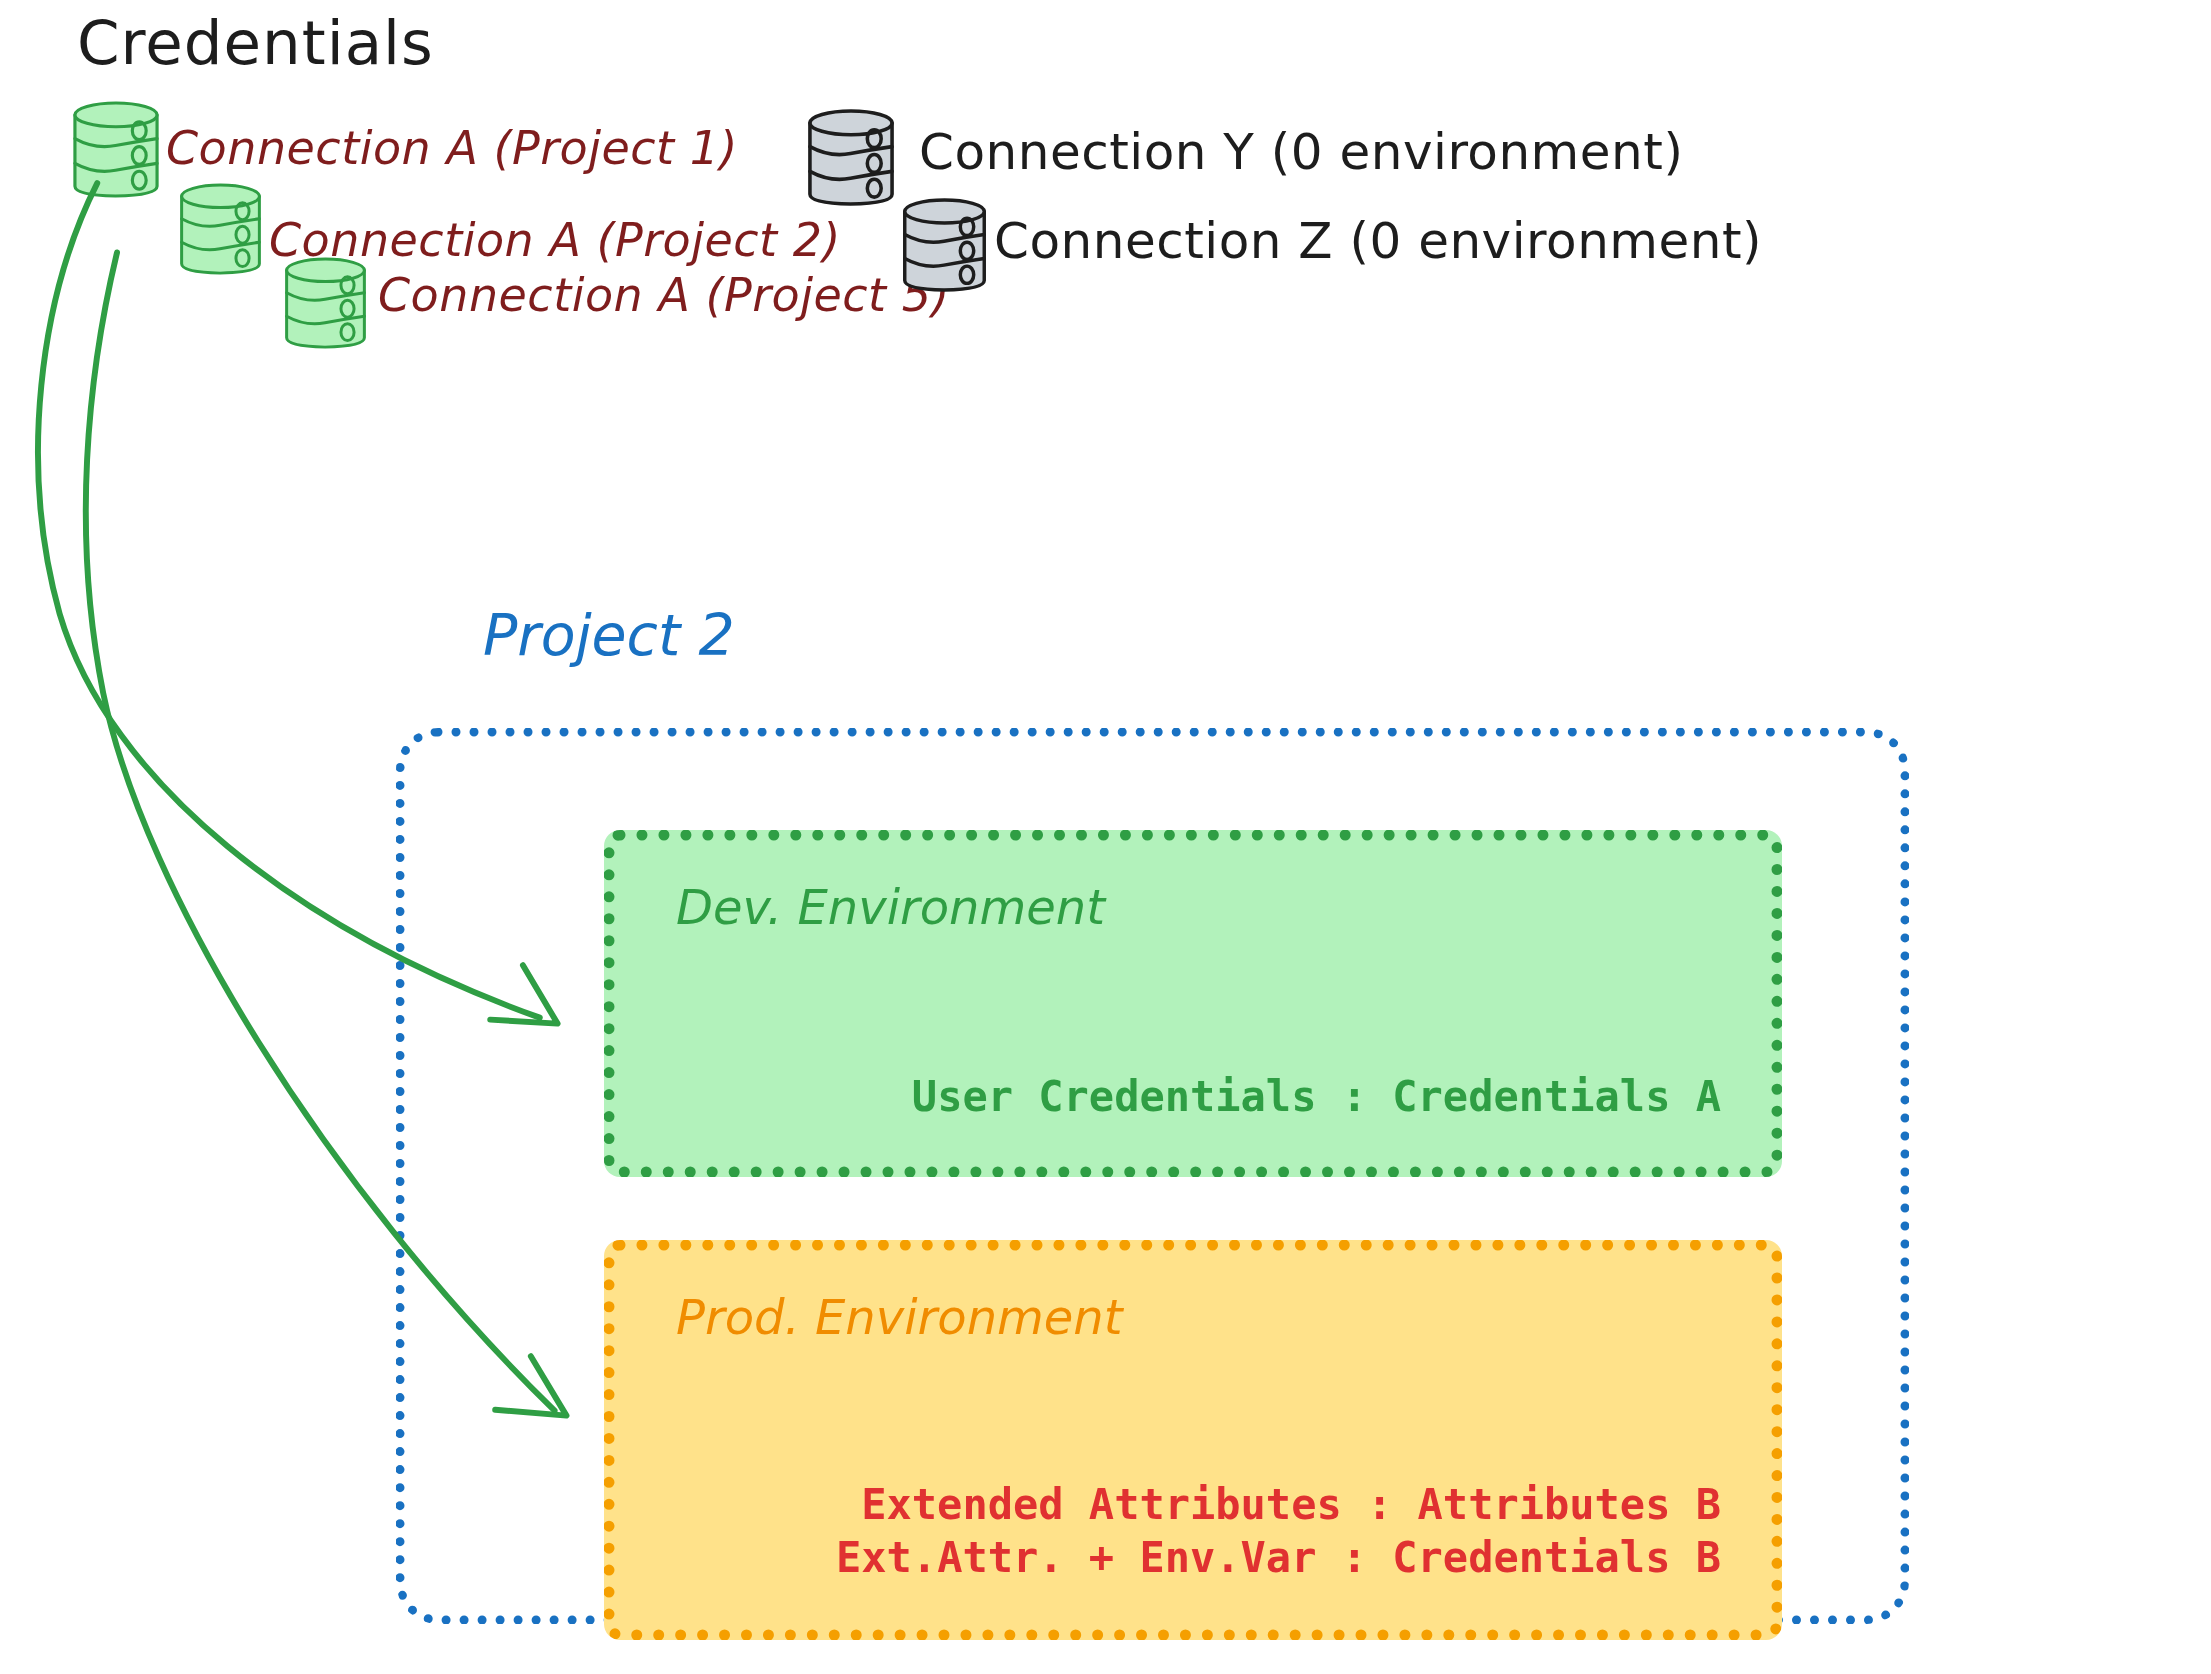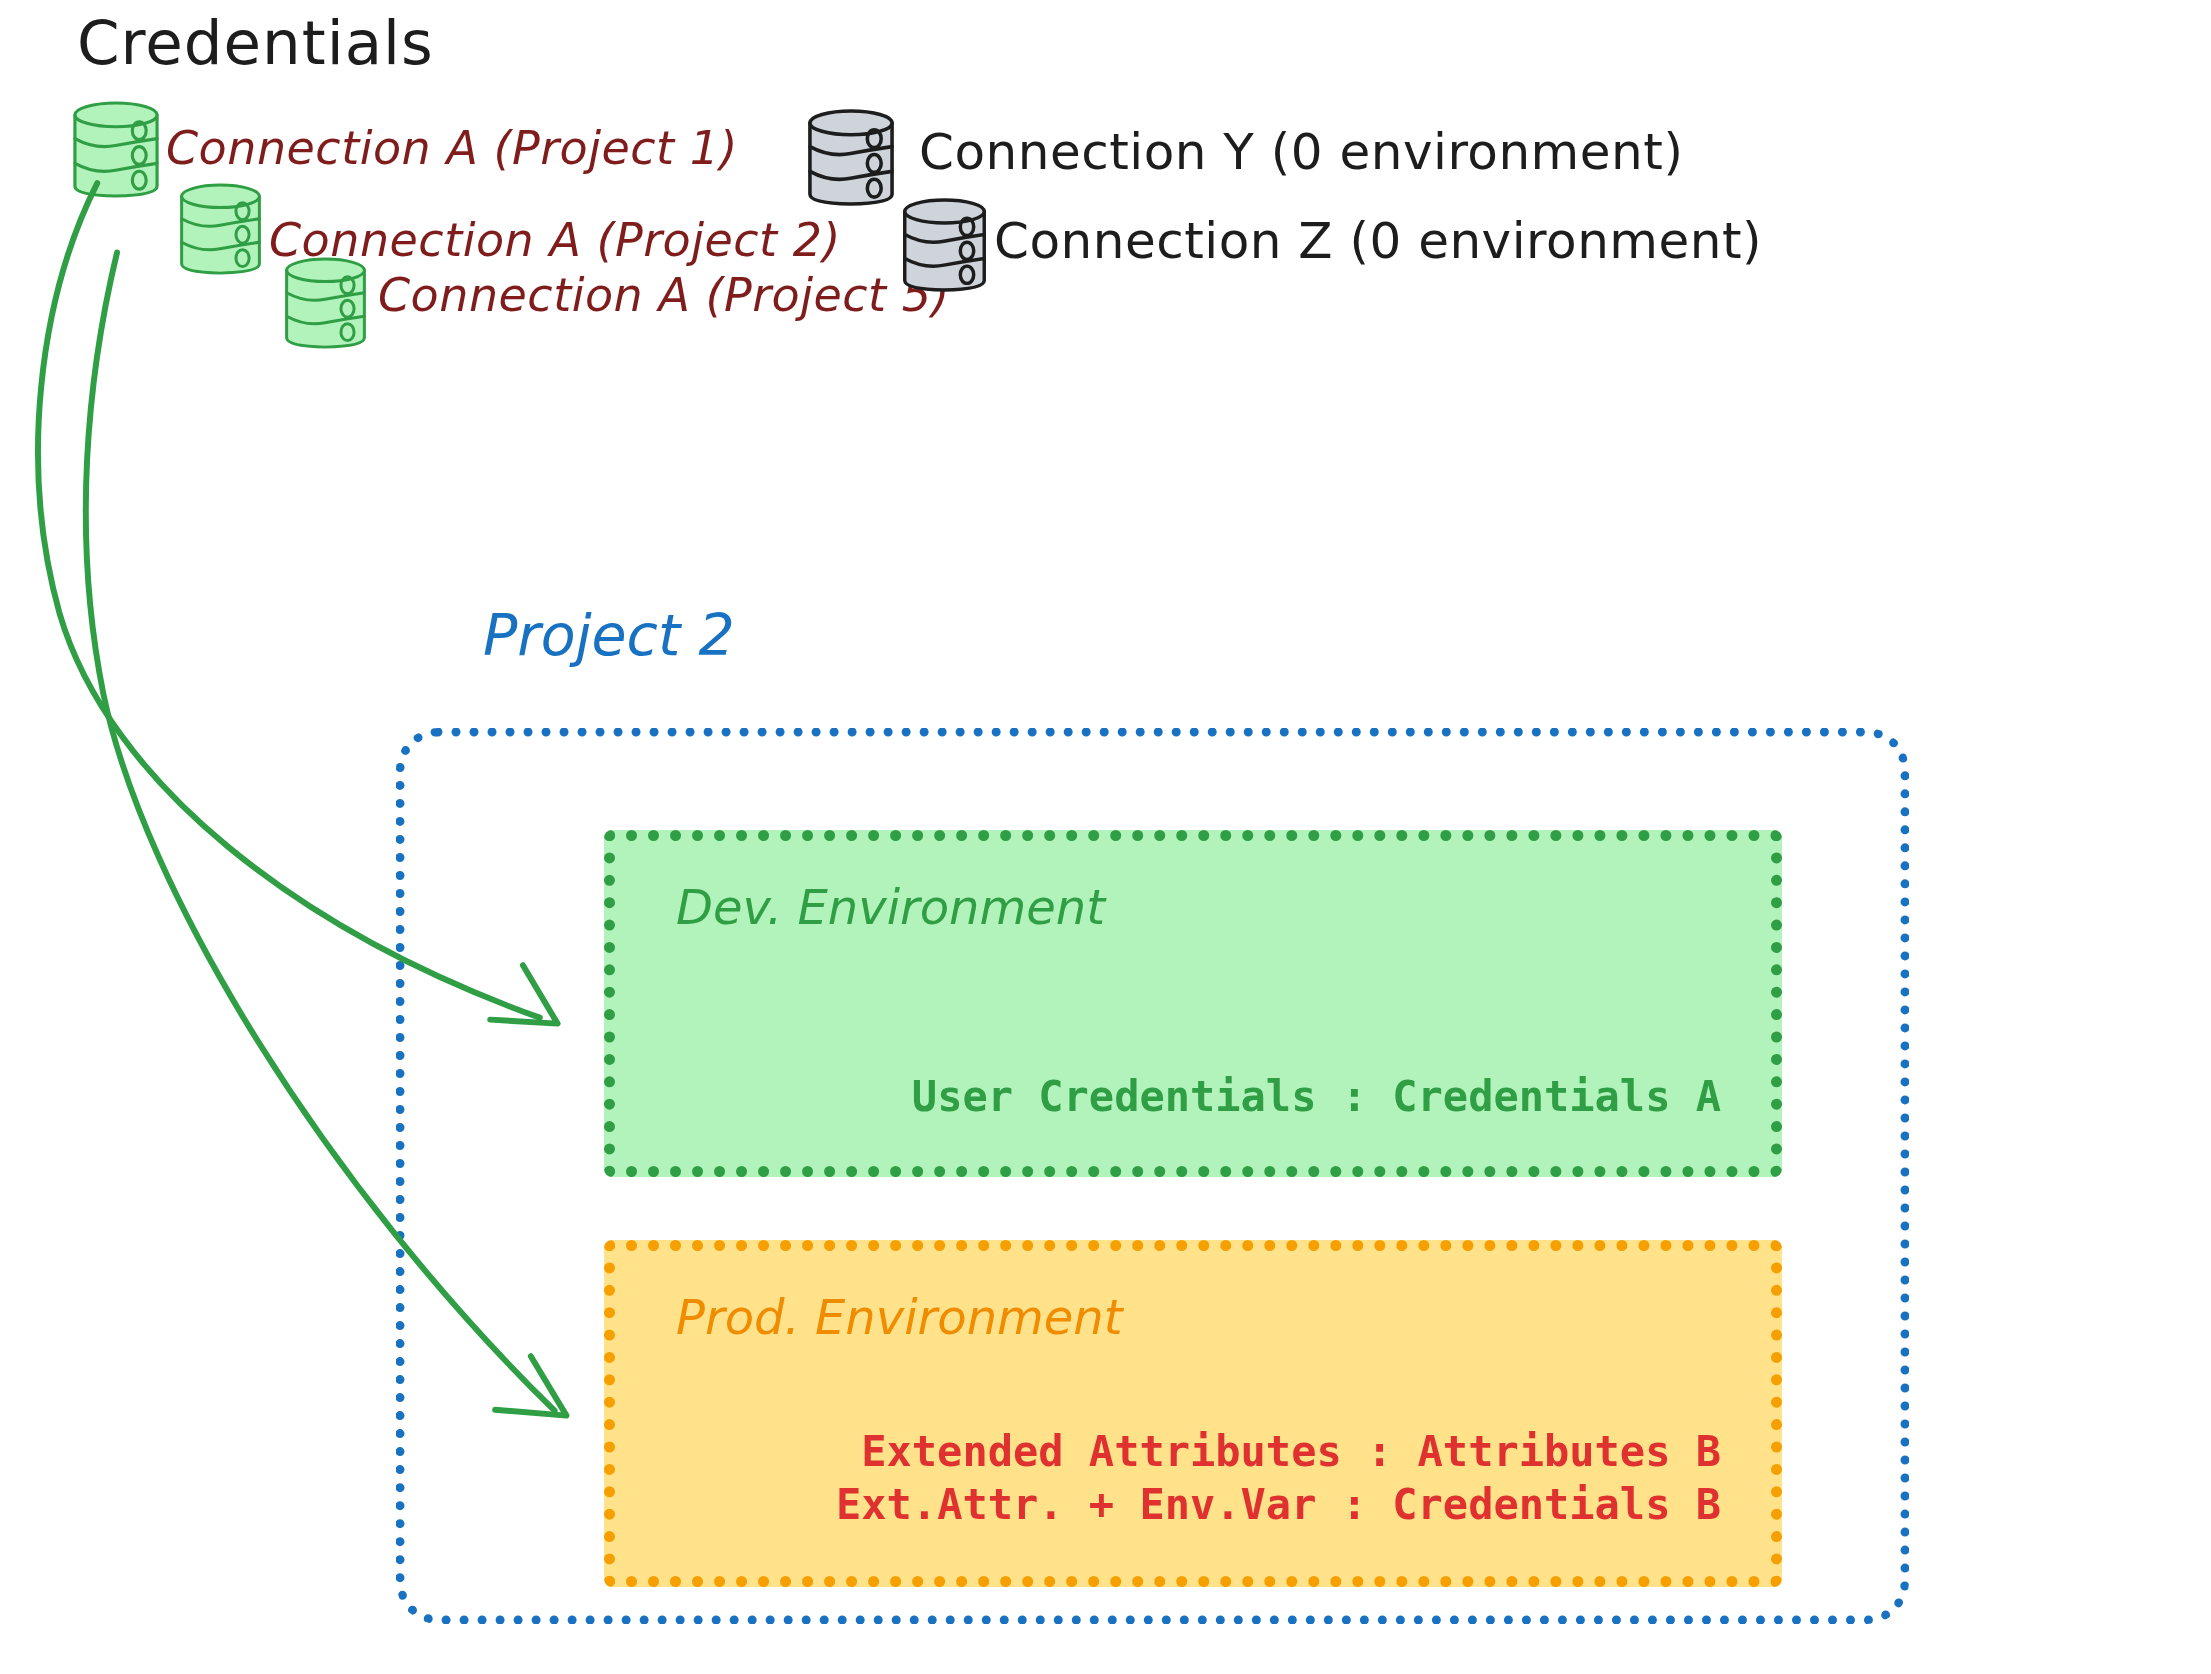--- a/index.html
+++ b/index.html
@@ -67,35 +67,35 @@
     width: 1513px;
     height: 896px;
     border: 9px dotted #1971c2;
     border-radius: 42px;
     box-sizing: border-box;
   }
 
   
   .env-box {
     box-sizing: border-box;
-    border-radius: 8px;
+    border-radius: 16px;
   }
   #dev-box {
     left: 604px;
     top: 830px;
     width: 1178px;
     height: 347px;
     background: #b2f2bb;
     border: 11px dotted #2f9e44;
   }
   #prod-box {
     left: 604px;
     top: 1240px;
     width: 1178px;
-    height: 347px;
+    height: 400px;
     background: #ffe28a;
     border: 11px dotted #f59f00;
   }
   .env-title {
     position: absolute;
     left: 61px;
     top: 42px;
     font-size: 48px;
     font-style: italic;
     white-space: nowrap;

